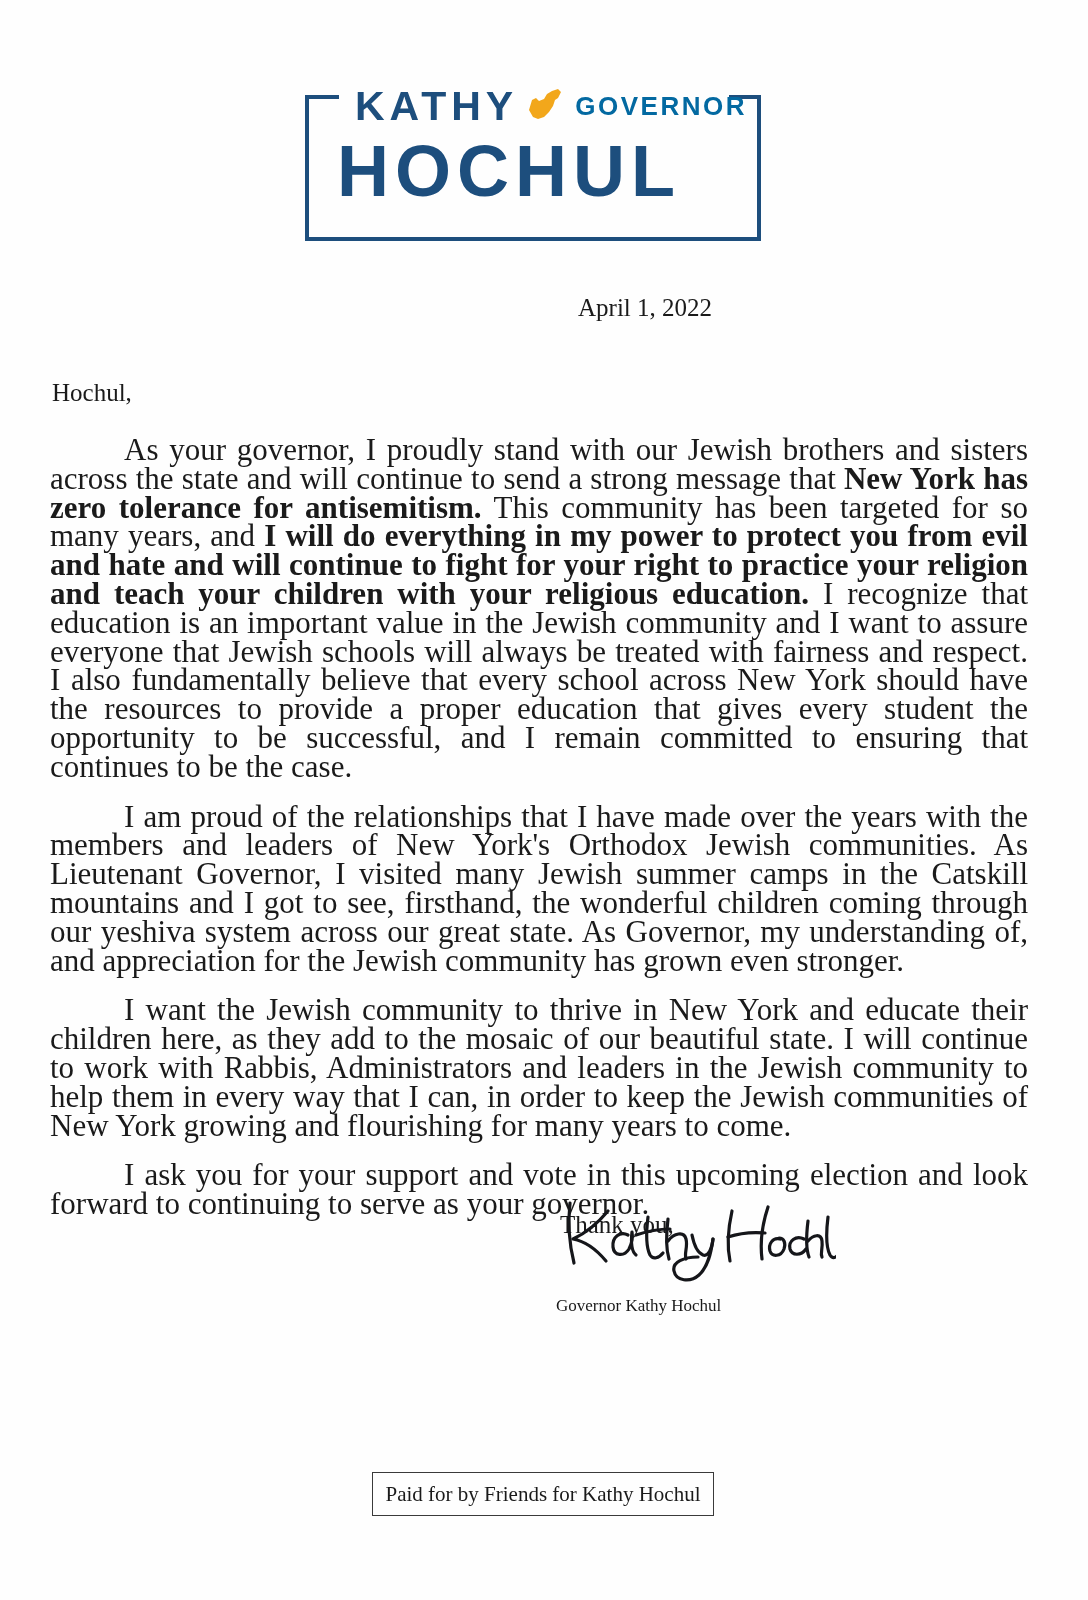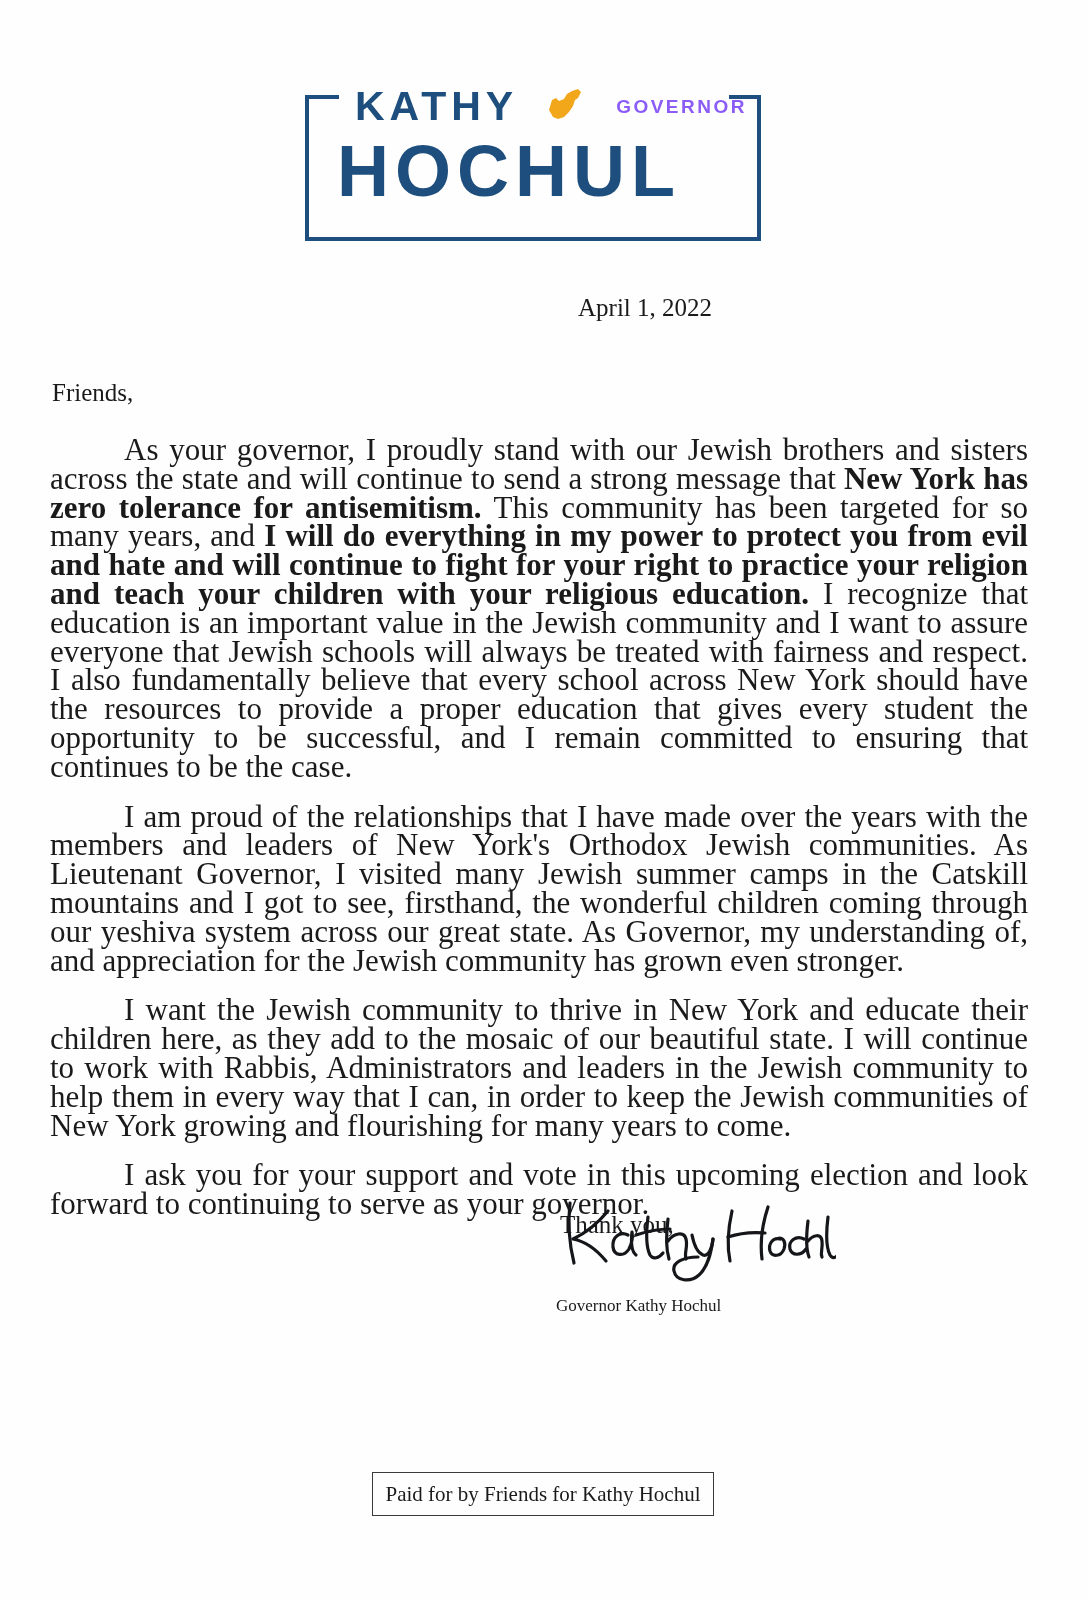--- a/index.html
+++ b/index.html
@@ -67,23 +67,23 @@
   }
   .lh-ny-state {
     width: 40px;
     height: 40px;
     position: relative;
     margin: 0 6px 0 2px;
   }
   .lh-gov {
     font-family: "Liberation Sans", sans-serif;
     font-weight: bold;
-    font-size: 19px;
+    font-size: 26px;
     letter-spacing: 2.5px;
-    color: #8b5cf6;
+    color: #0369a1;
     line-height: 1;
   }
   .lh-hochul {
     position: absolute;
     left: 0;
     top: 40px;
     width: 408px;
     text-align: center;
     font-family: "Liberation Sans", sans-serif;
     font-weight: bold;
@@ -175,21 +175,21 @@
           <path d="M4 24 L7 14 L11 12 L14 15 L19 13 L22 8 L27 5 L33 3 L36 6 L33 12 L30 14 L28 20 L24 26 L19 31 L13 33 L8 31 Z" fill="#f2a71b"></path>
         </svg>
       </div>
       <div class="lh-gov">GOVERNOR</div>
     </div>
     <div class="lh-hochul">HOCHUL</div>
   </div>
 
   <div class="date">April 1, 2022</div>
 
-  <div class="salutation">Friends,</div>
+  <div class="salutation">Hochul,</div>
 
   <div class="body-text" id="body-text">
       <p><span>As your governor, I proudly stand with our Jewish brothers and sisters across the state and will continue to send a strong message that </span><b>New York has zero tolerance for antisemitism.</b><span> This community has been targeted for so many years, and </span><b>I will do everything in my power to protect you from evil and hate and will continue to fight for your right to practice your religion and teach your children with your religious education.</b><span> I recognize that education is an important value in the Jewish community and I want to assure everyone that Jewish schools will always be treated with fairness and respect. I also fundamentally believe that every school across New York should have the resources to provide a proper education that gives every student the opportunity to be successful, and I remain committed to ensuring that continues to be the case.</span></p>
       <p><span>I am proud of the relationships that I have made over the years with the members and leaders of New York's Orthodox Jewish communities. As Lieutenant Governor, I visited many Jewish summer camps in the Catskill mountains and I got to see, firsthand, the wonderful children coming through our yeshiva system across our great state. As Governor, my understanding of, and appreciation for the Jewish community has grown even stronger.</span></p>
       <p><span>I want the Jewish community to thrive in New York and educate their children here, as they add to the mosaic of our beautiful state. I will continue to work with Rabbis, Administrators and leaders in the Jewish community to help them in every way that I can, in order to keep the Jewish communities of New York growing and flourishing for many years to come.</span></p>
       <p><span>I ask you for your support and vote in this upcoming election and look forward to continuing to serve as your governor.</span></p>
     </div>
 
   <div class="closing">Thank you,</div>
 

